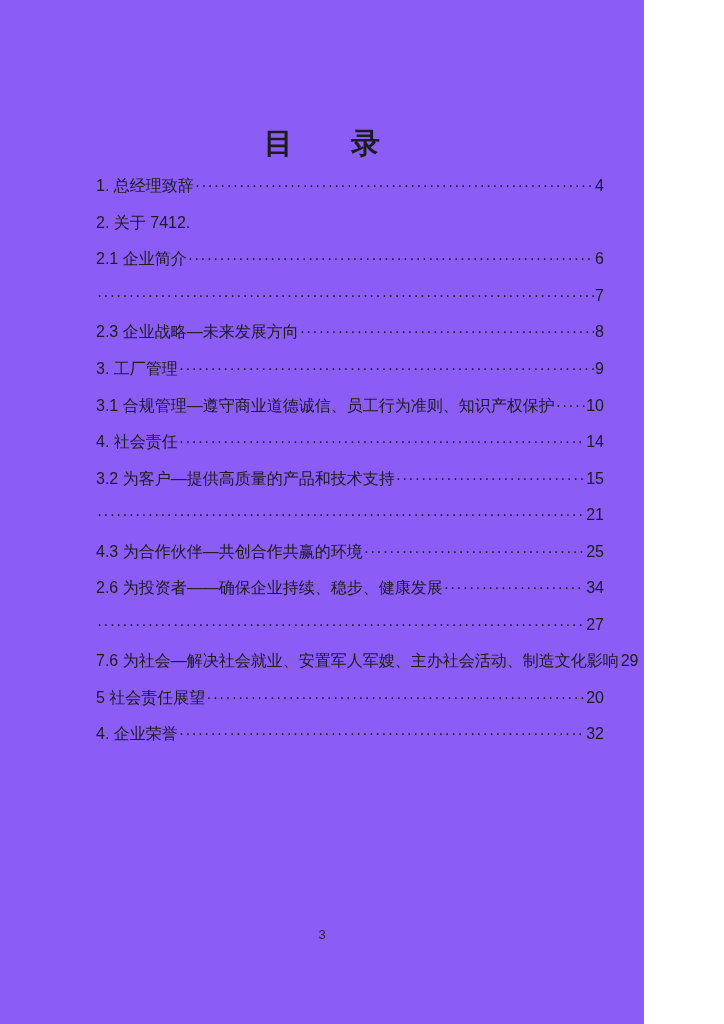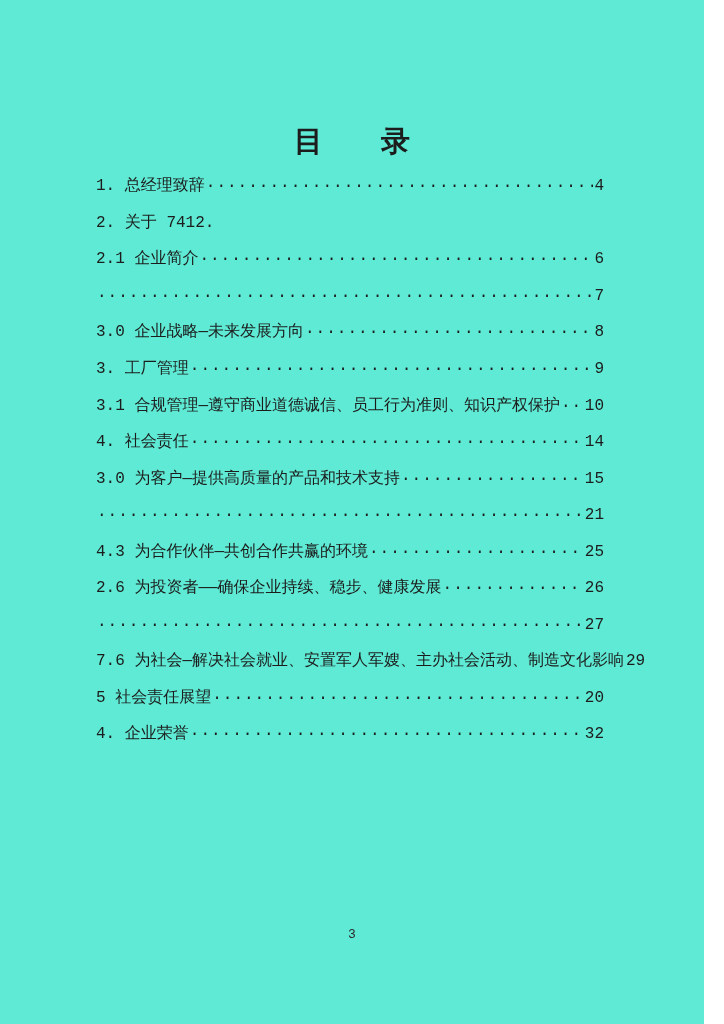--- a/index.html
+++ b/index.html
@@ -2,25 +2,25 @@
 <html><head>
 <meta charset="utf-8">
 <style>
   html, body {
     margin: 0;
     padding: 0;
     background: #ffffff;
   }
   .page {
     position: relative;
-    width: 704px;
+    width: 644px;
     height: 1024px;
-    background: #5eead4;
+    background: #8b5cf6;
     color: #1c1c1c;
-    font-family: Liberation Mono, monospace;
+    font-family: Liberation Sans, sans-serif;
     overflow: hidden;
   }
   .toc-title {
     position: absolute;
     top: 129px;
     left: 0;
     width: 100%;
     margin: 0;
     text-align: center;
     font-size: 29px;
@@ -92,21 +92,21 @@
     <span class="toc-leader" aria-hidden="true">········································································································································································································</span>
     <span class="toc-page">6</span>
   </div>
 
   <div class="toc-row">
     <span class="toc-leader" aria-hidden="true">········································································································································································································</span>
     <span class="toc-page">7</span>
   </div>
 
   <div class="toc-row">
-    <span class="toc-label">3.0 企业战略—未来发展方向</span>
+    <span class="toc-label">2.3 企业战略—未来发展方向</span>
     <span class="toc-leader" aria-hidden="true">········································································································································································································</span>
     <span class="toc-page">8</span>
   </div>
 
   <div class="toc-row">
     <span class="toc-label">3. 工厂管理</span>
     <span class="toc-leader" aria-hidden="true">········································································································································································································</span>
     <span class="toc-page">9</span>
   </div>
 
@@ -116,40 +116,40 @@
     <span class="toc-page">10</span>
   </div>
 
   <div class="toc-row">
     <span class="toc-label">4. 社会责任</span>
     <span class="toc-leader" aria-hidden="true">········································································································································································································</span>
     <span class="toc-page">14</span>
   </div>
 
   <div class="toc-row">
-    <span class="toc-label">3.0 为客户—提供高质量的产品和技术支持</span>
+    <span class="toc-label">3.2 为客户—提供高质量的产品和技术支持</span>
     <span class="toc-leader" aria-hidden="true">········································································································································································································</span>
     <span class="toc-page">15</span>
   </div>
 
   <div class="toc-row">
     <span class="toc-leader" aria-hidden="true">········································································································································································································</span>
     <span class="toc-page">21</span>
   </div>
 
   <div class="toc-row">
     <span class="toc-label">4.3 为合作伙伴—共创合作共赢的环境</span>
     <span class="toc-leader" aria-hidden="true">········································································································································································································</span>
     <span class="toc-page">25</span>
   </div>
 
   <div class="toc-row">
     <span class="toc-label">2.6 为投资者——确保企业持续、稳步、健康发展</span>
     <span class="toc-leader" aria-hidden="true">········································································································································································································</span>
-    <span class="toc-page">26</span>
+    <span class="toc-page">34</span>
   </div>
 
   <div class="toc-row">
     <span class="toc-leader" aria-hidden="true">········································································································································································································</span>
     <span class="toc-page">27</span>
   </div>
 
   <div class="toc-row">
     <span class="toc-label">7.6 为社会—解决社会就业、安置军人军嫂、主办社会活动、制造文化影响</span>
     <span class="toc-leader" aria-hidden="true">········································································································································································································</span>

